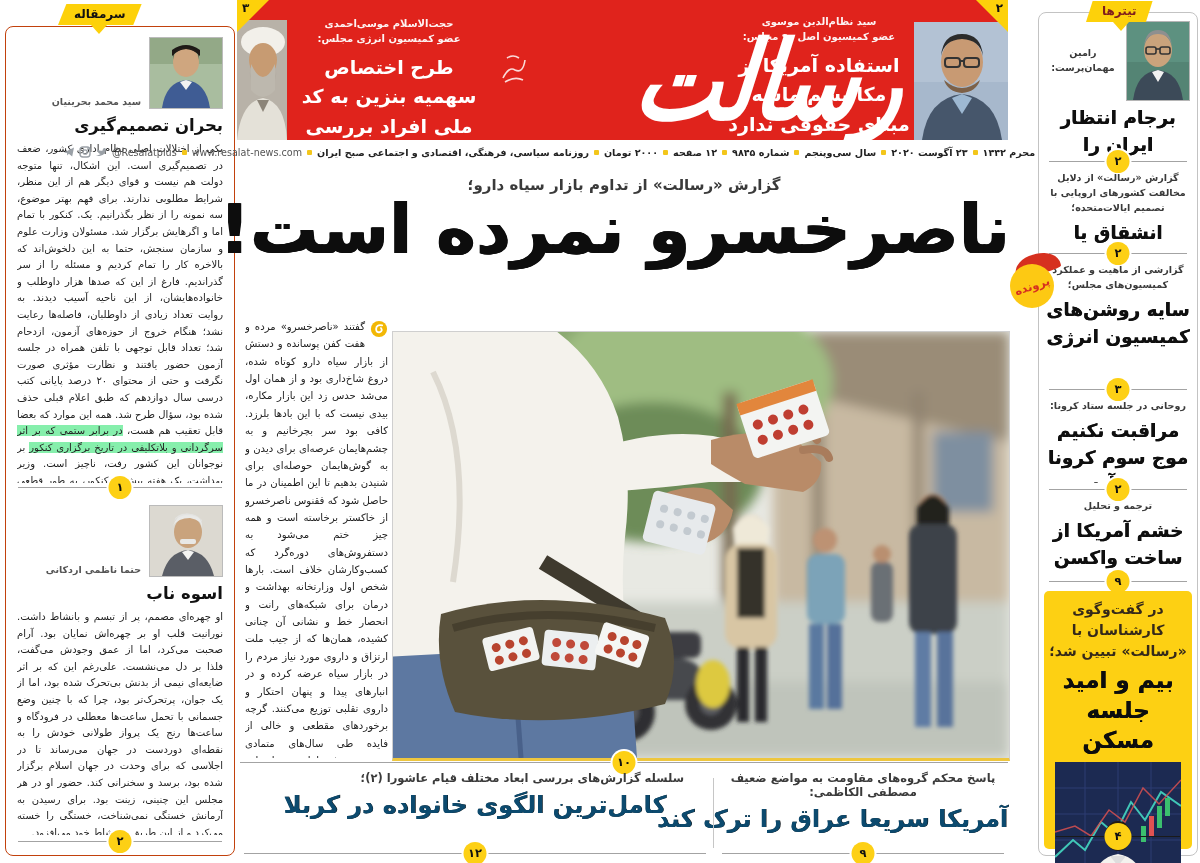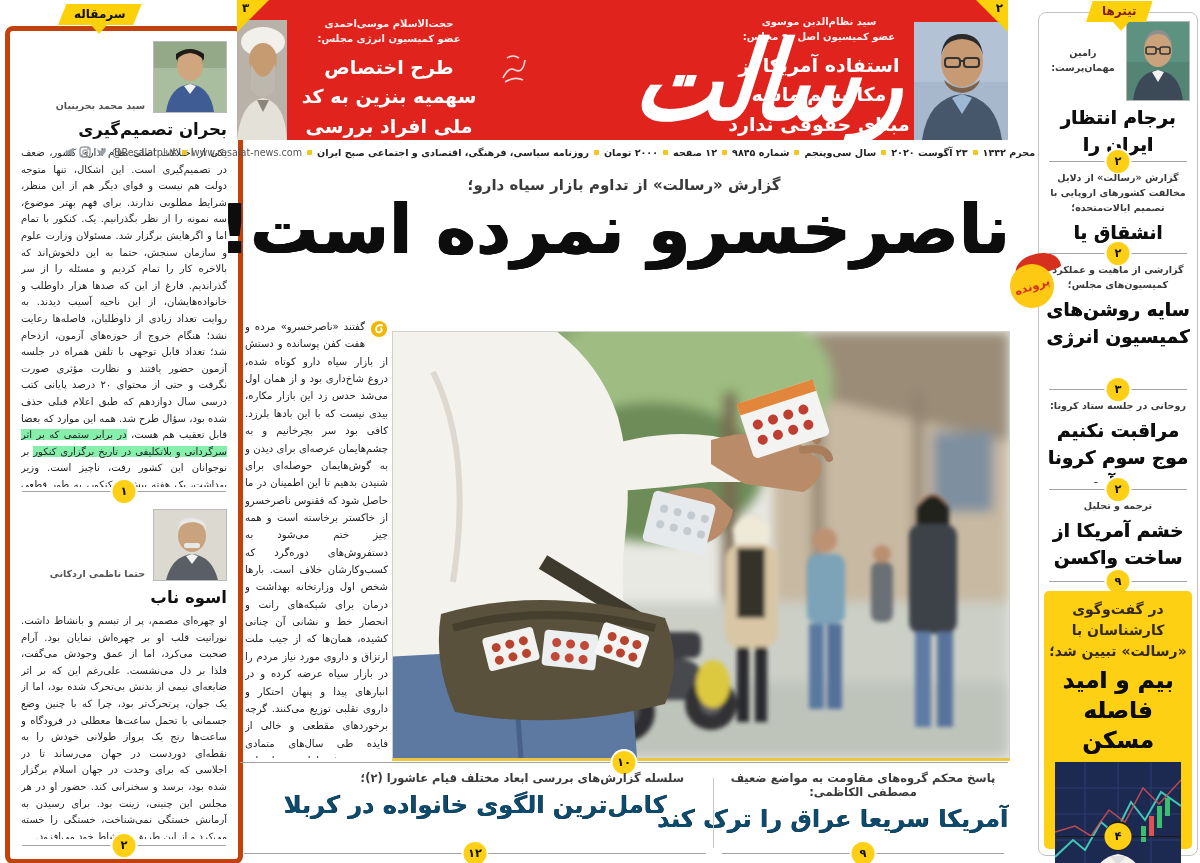--- a/index.html
+++ b/index.html
@@ -25,21 +25,21 @@
     position:absolute;top:100%;left:40%;width:0;height:0;
     border-left:8px solid transparent;border-right:8px solid transparent;
     border-top:9px solid #fdd10a;
   }
   .kicker{font-weight:bold;color:#3a3a3a;}
   .ltr{direction:ltr;unicode-bidi:embed;}
   
   .tab-edit{left:58px;top:3px;}
   .edit-col{
     position:absolute;left:5px;top:26px;width:228px;height:828px;
-    border:5px solid #c2410c;border-radius:8px;background:#fff;
+    border:1px solid #c2410c;border-radius:8px;background:#fff;
   }
   .edit-art{position:absolute;left:11px;right:11px;overflow:hidden;}
   .edit-a1{top:10px;height:446px;}
   .edit-a2{top:478px;height:330px;}
   .author-row{display:flex;align-items:flex-end;gap:8px;margin-bottom:7px;}
   .author-photo{display:block;width:72px;height:70px;border:1px solid #bbb;overflow:hidden;background:#ddd;flex:0 0 auto;}
   .author-photo svg{display:block;}
   .author-name{font-size:9.5px;font-weight:bold;color:#555;padding-bottom:2px;}
   .edit-title{margin:2px 0 6px;font-size:16.5px;font-weight:bold;color:#111;}
   .edit-body{margin:0;font-size:10px;line-height:1.66;text-align:justify;color:#222;}
@@ -522,21 +522,21 @@
     <div class="h-item hi4">
       <div class="h-kicker">ترجمه و تحلیل</div>
       <h4 class="h-headline">خشم آمریکا از ساخت واکسن چینی کرونا!</h4>
     </div>
     <div class="rule-badge hr-4">
         <span class="badge">۹</span>
       </div>
 
     <div class="feature">
       <div class="f-kicker">در گفت‌وگوی کارشناسان با «رسالت» تبیین شد؛</div>
-      <h4 class="f-headline">بیم و امید فاصله مسکن</h4>
+      <h4 class="f-headline">بیم و امید جلسه مسکن</h4>
       <span class="f-img">
         <svg width="126" height="130" viewBox="0 0 126 130">
             <rect width="126" height="130" fill="#1c2a52"></rect>
             <g stroke="#2c3d72" stroke-width="1">
               <line x1="0" y1="26" x2="126" y2="26"></line>
               <line x1="0" y1="52" x2="126" y2="52"></line>
               <line x1="0" y1="78" x2="126" y2="78"></line>
               <line x1="0" y1="104" x2="126" y2="104"></line>
               <line x1="30" y1="0" x2="30" y2="130"></line>
               <line x1="63" y1="0" x2="63" y2="130"></line>

